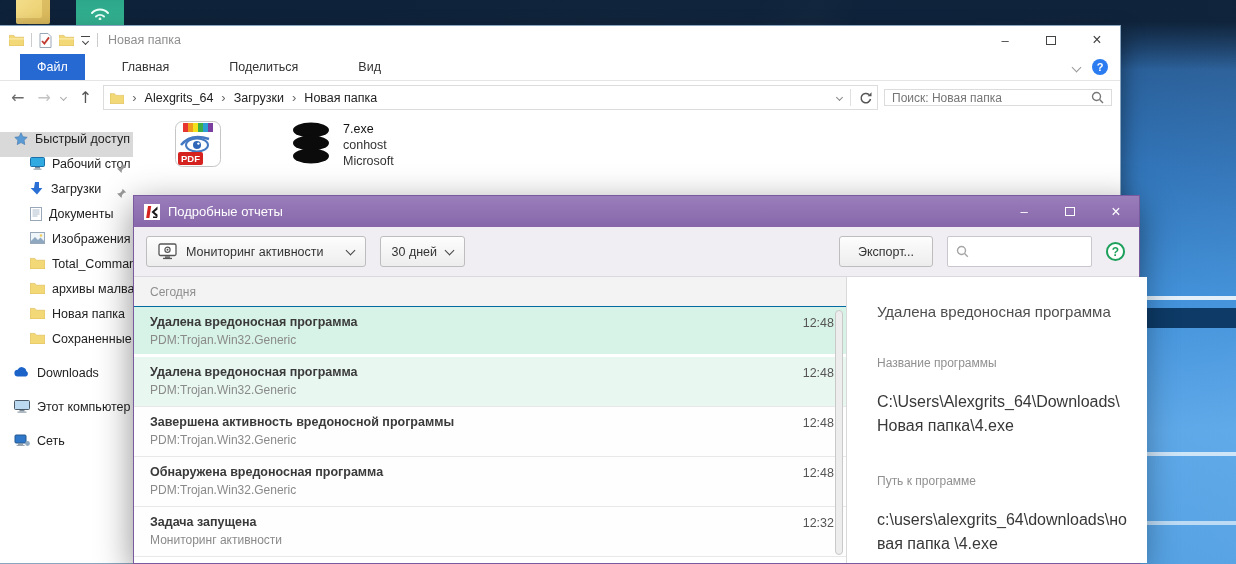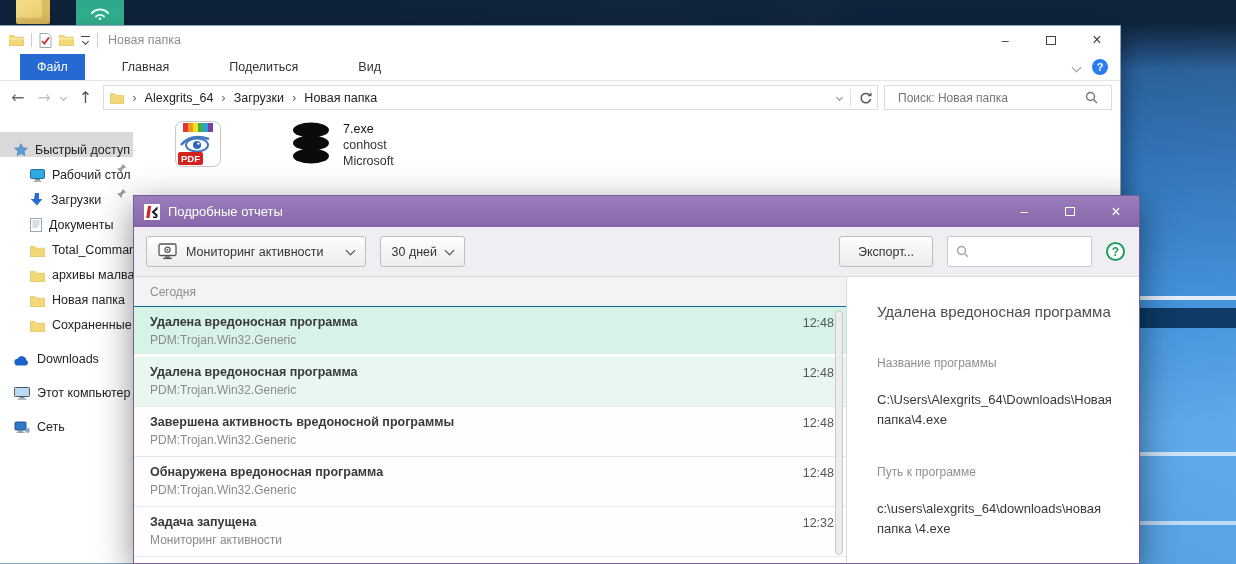--- a/index.html
+++ b/index.html
@@ -47,26 +47,26 @@
   .addressbar { height:33px; display:flex; align-items:center; background:#fff; padding:0 8px 0 6px; gap:6px; }
   .nav-arr { font-family:"DejaVu Sans",sans-serif; font-size:16px; line-height:1; }
   .nav-back { color:#6b6b6b; padding:0 5px; }
   .nav-fwd { color:#c3c3c3; padding:0 2px; }
   .nav-up { color:#555; padding:0 5px; }
   .addr-box { flex:1; height:25px; border:1px solid #dcdcdc; display:flex; align-items:center; padding:0 4px 0 6px; gap:6px; }
   .crumb { color:#222; font-size:12.5px; white-space:nowrap; }
   .crumb-sep { color:#666; font-size:13px; padding:0 2px; }
   .addr-right { margin-left:auto; display:flex; align-items:center; gap:8px; }
   .addr-sep { width:1px; height:17px; background:#e0e0e0; }
-  .search-box { width:228px; height:25px; border:1px solid #dcdcdc; display:flex; align-items:center; padding:0 13px; }
+  .search-box { width:228px; height:17px; border:1px solid #dcdcdc; display:flex; align-items:center; padding:0 7px; }
   .search-box input { border:none; outline:none; flex:1; font-size:12px; color:#999; font-family:inherit; background:transparent; }
 
   .ex-content { display:flex; height:450px; }
   .sidebar { width:133px; padding-top:18px; font-size:12.5px; color:#222; flex:none; }
-  .sb-row { height:25px; display:flex; align-items:flex-end; gap:7px; padding-left:14px; position:relative; white-space:nowrap; }
+  .sb-row { height:25px; display:flex; align-items:flex-start; gap:7px; padding-left:14px; position:relative; white-space:nowrap; }
   .sb-row.sel { background:#d9d9d9; }
   .sb-row.child { padding-left:30px; }
   .sb-row .pin { position:absolute; right:6px; top:6px; }
   .sb-gap { height:9px; }
   .files { flex:1; padding-top:7px; display:flex; gap:68px; padding-left:42px; align-items:flex-start; }
   .tile { display:flex; gap:10px; }
   .tile .t-name { font-size:12.5px; color:#111; margin-top:1px; }
   .tile .t-sub { font-size:12.5px; color:#333; margin-top:2px; }
 
   
@@ -92,21 +92,21 @@
   .ev-row.mint1 { background:#d7f2e6; border-bottom:3px solid #fff; }
   .ev-row.mint2 { background:#e8f7f0; }
   .ev-title { font-size:12.5px; font-weight:bold; color:#3a3a3a; }
   .ev-sub { font-size:12px; color:#8a8a8a; margin-top:4px; }
   .ev-time { position:absolute; right:12px; top:9px; font-size:12.5px; color:#555; }
   .scrollbar { position:absolute; right:3px; top:33px; width:8px; height:245px; background:#ededed; border:1px solid #c9c9c9; border-radius:5px; }
 
   .details { flex:1; border-left:1px solid #d9d9d9; background:#fff; padding:26px 18px 0 30px; }
   .dt-title { font-size:15px; color:#4f4f4f; }
   .dt-label { font-size:12px; color:#909090; margin-top:36px; margin-bottom:7px; }
-  .dt-value { font-size:13px; color:#383838; line-height:1.5; max-width:252px; overflow-wrap:break-word;margin-top:20px; }
+  .dt-value { font-size:16px; color:#383838; line-height:1.5; max-width:252px; overflow-wrap:break-word;margin-top:20px; }
 
   .icon { display:inline-block; line-height:0; }
 </style>
 </head>
 <body>
 
 <div class="abs dt-dark-blob"></div>
 <div class="abs dt-folder"></div>
 <div class="abs dt-green">
   <svg class="wifi" viewBox="0 0 22 14">
@@ -244,20 +244,30 @@
         </span>
       </div>
       <div class="sb-row child">
         <span class="icon">
           <svg width="12" height="14" viewBox="0 0 12 14">
               <rect x=".5" y=".5" width="11" height="13" fill="#fff" stroke="#98a8b8"></rect>
               <path d="M2.5 3h7M2.5 5h7M2.5 7h7M2.5 9h5" stroke="#aebccb" stroke-width="1"></path>
             </svg>
         </span>
         <span>Документы</span>
+      </div>
+      <div class="sb-row child">
+        <span class="icon">
+          <svg width="15" height="12" viewBox="0 0 15 12">
+              <rect x=".5" y=".5" width="14" height="11" fill="#eef5fb" stroke="#98a8b8"></rect>
+              <path d="M1 9l4-4 3 3 2.5-2.5L14 9v2H1z" fill="#8fa8bf"></path>
+              <circle cx="11" cy="3.5" r="1.3" fill="#f2cf5a"></circle>
+            </svg>
+        </span>
+        <span>Изображения</span>
       </div>
       <div class="sb-row child">
         <span class="icon">
           <svg width="15" height="12" viewBox="0 0 16 13">
               <path d="M0 1.5h5.2l1.6 2H16V13H0z" fill="#f2d877" stroke="#d9b44a" stroke-width=".6"></path>
             </svg>
         </span>
         <span>Total_Comman</span>
       </div>
       <div class="sb-row child">

